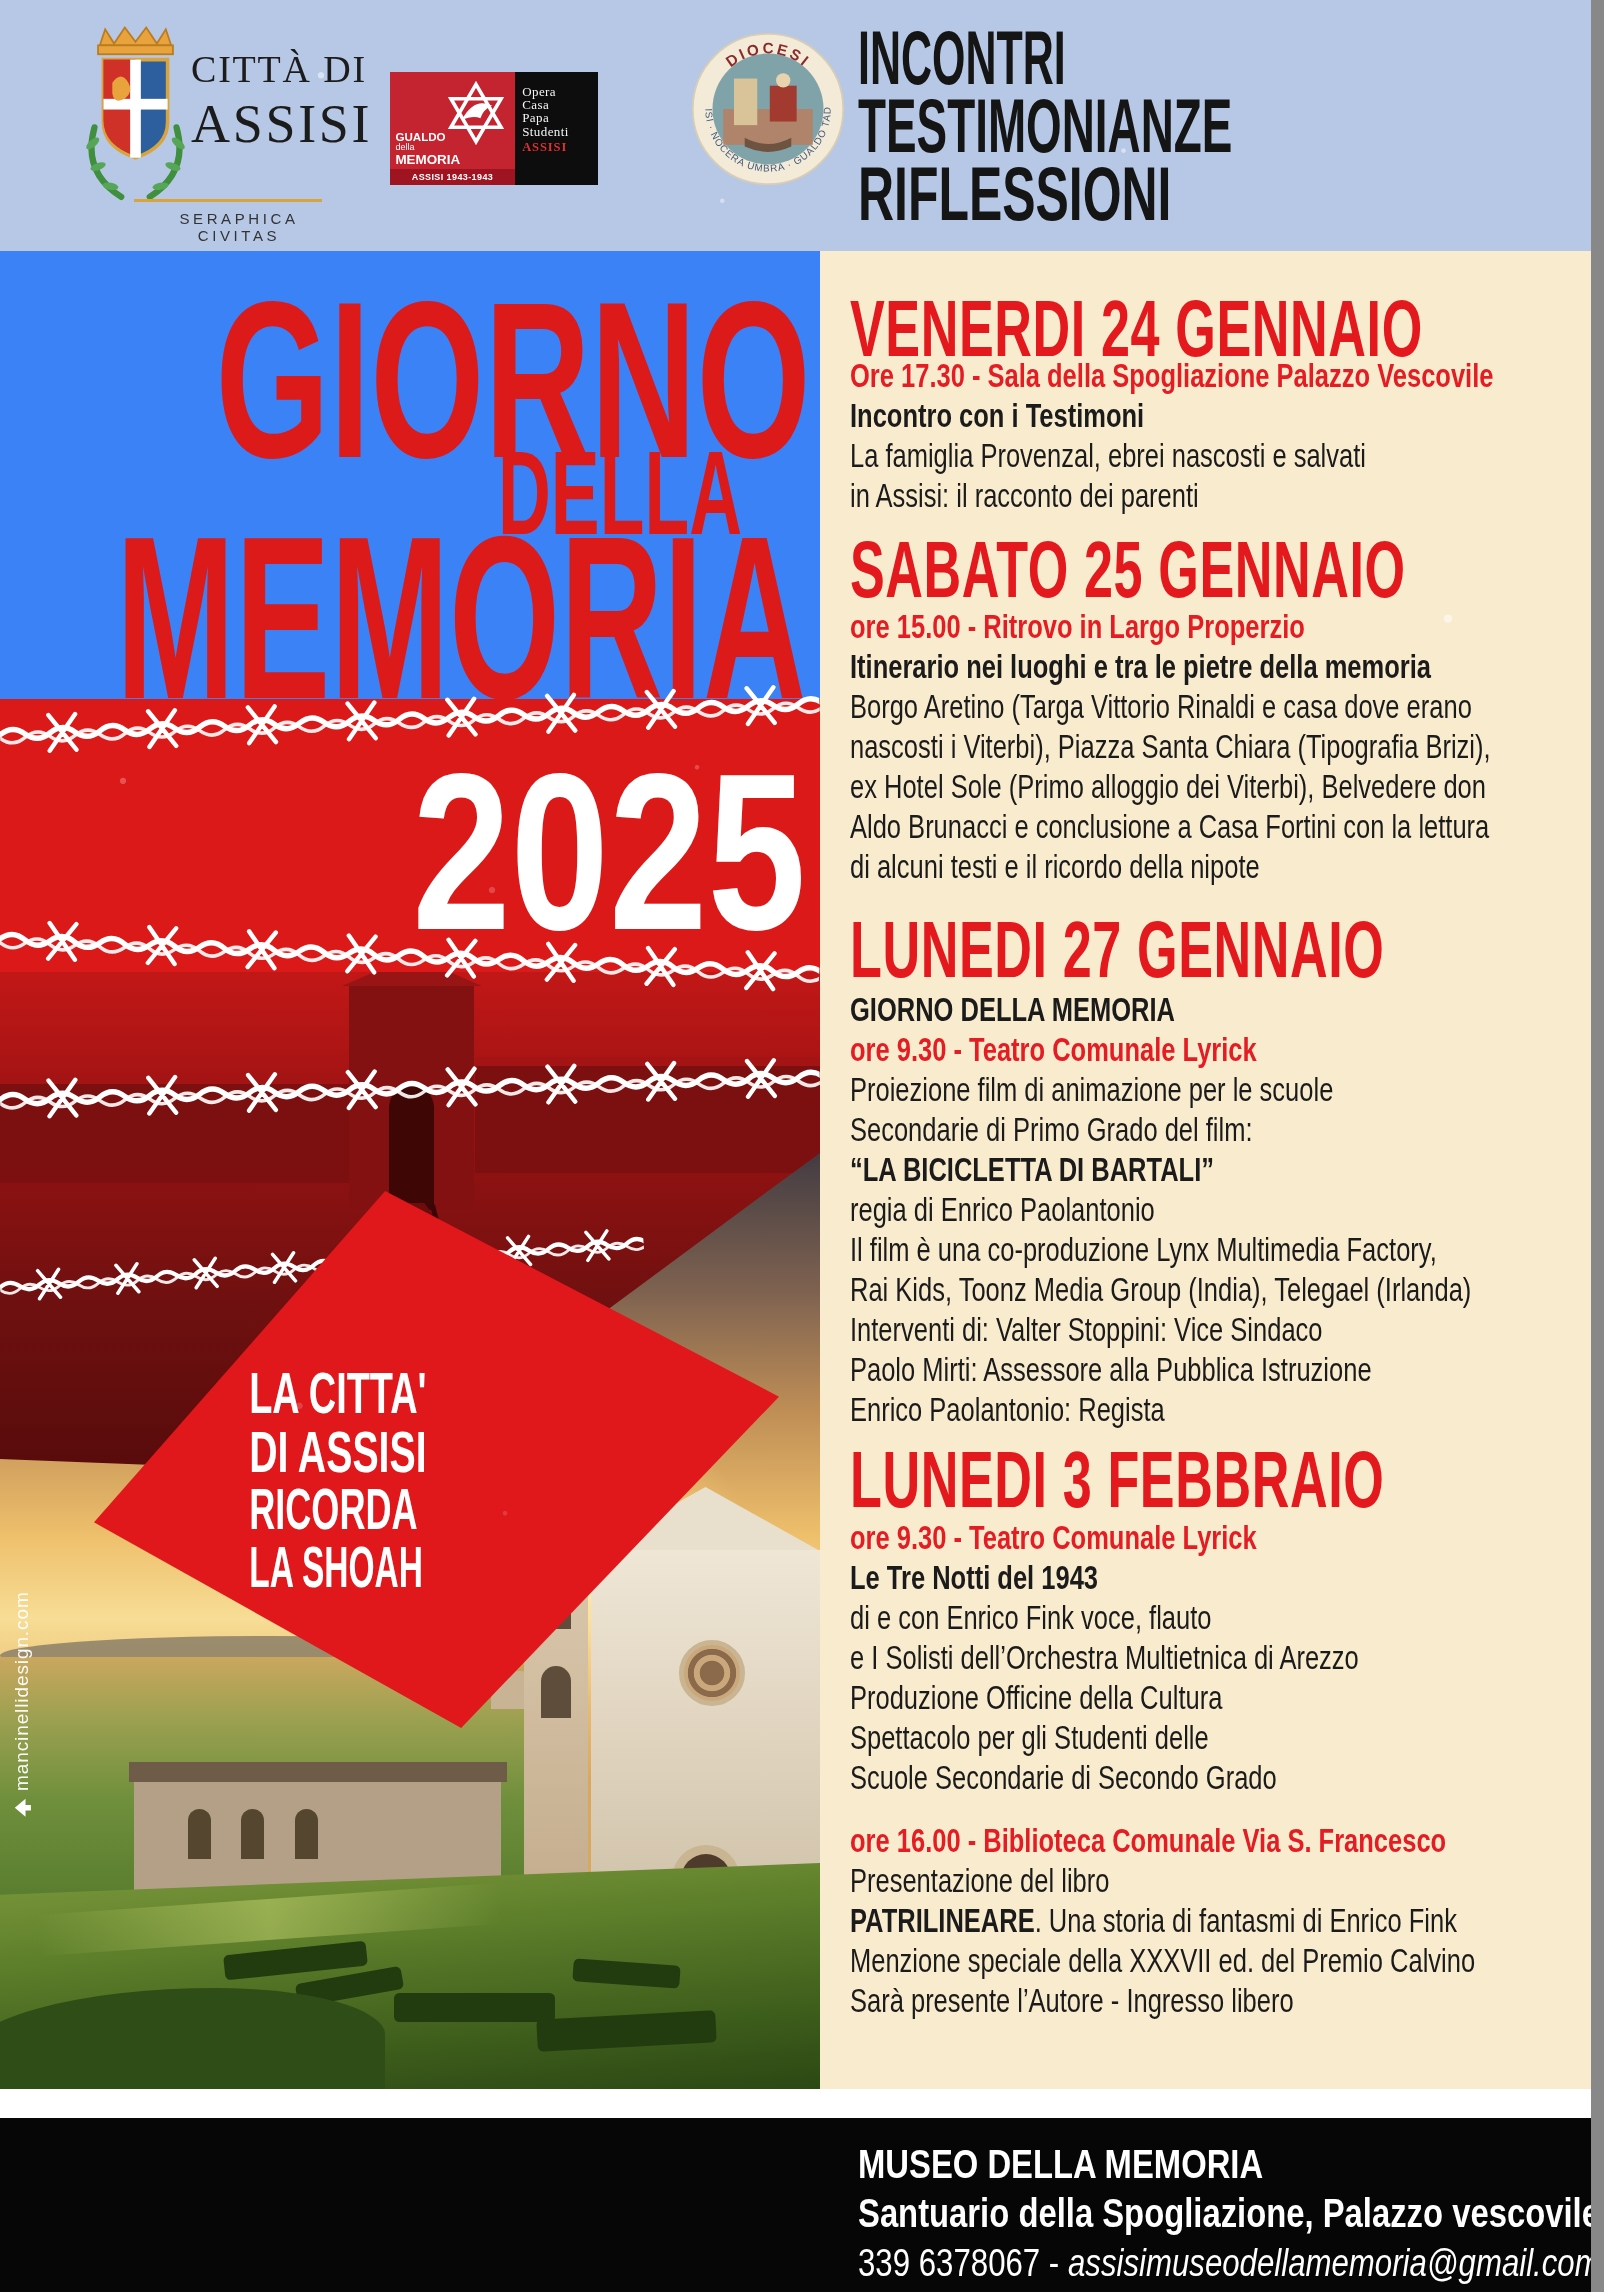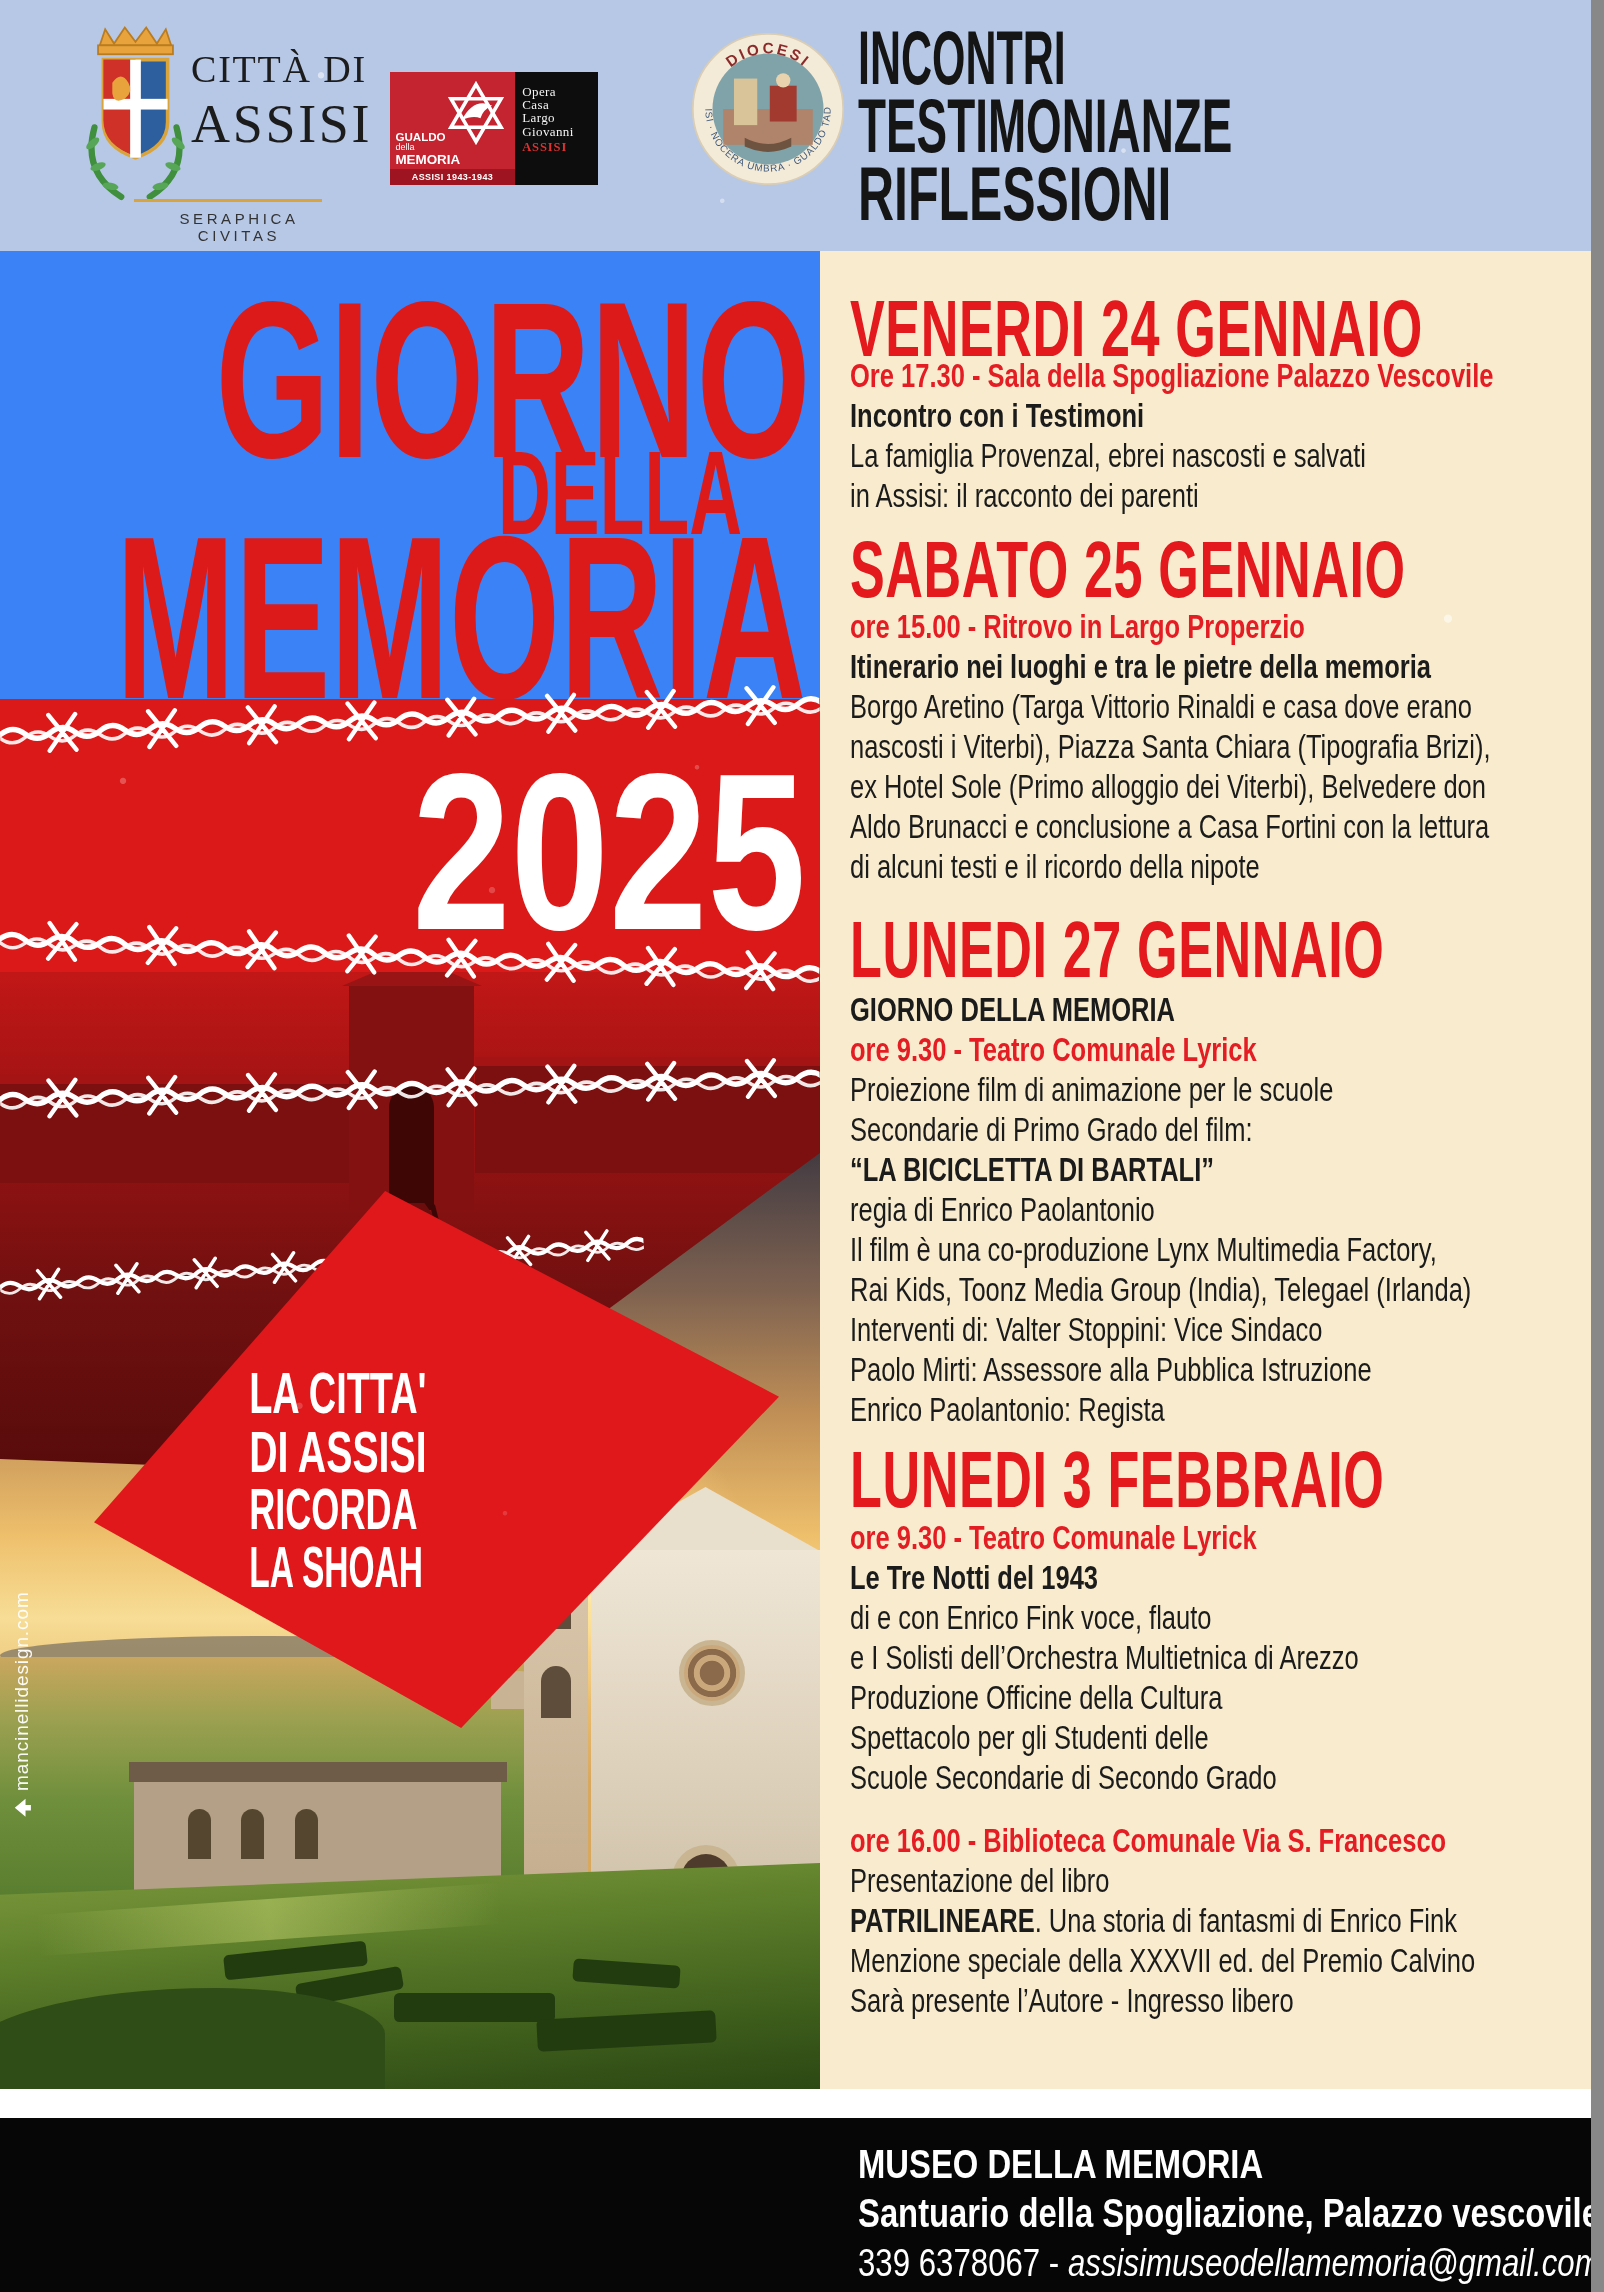--- a/index.html
+++ b/index.html
@@ -152,21 +152,21 @@
         <div class="mtxt">
           <div class="a">GUALDO</div>
           <div class="b">della</div>
           <div class="c">MEMORIA</div>
         </div>
         <div class="mstrip">ASSISI 1943-1943</div>
       </div>
       <div class="mright">
         <div>Opera</div>
         <div>Casa</div>
-        <div>Largo Giovanni</div>
+        <div>Papa Studenti</div>
         <div class="mras">ASSISI</div>
       </div>
     </div>
 
     <svg style="position:absolute;left:691px;top:32px;" width="154" height="154" viewBox="0 0 172 172">
       <circle cx="86" cy="86" r="84" fill="#f4ead8" stroke="#d9cdb4" stroke-width="2"></circle>
       <circle cx="86" cy="86" r="62" fill="#7fa3a8"></circle>
       <rect x="36" y="86" width="100" height="40" fill="#b0846a"></rect>
       <rect x="48" y="52" width="26" height="52" fill="#d9c49a"></rect>
       <rect x="88" y="60" width="30" height="40" fill="#a33a30"></rect>

